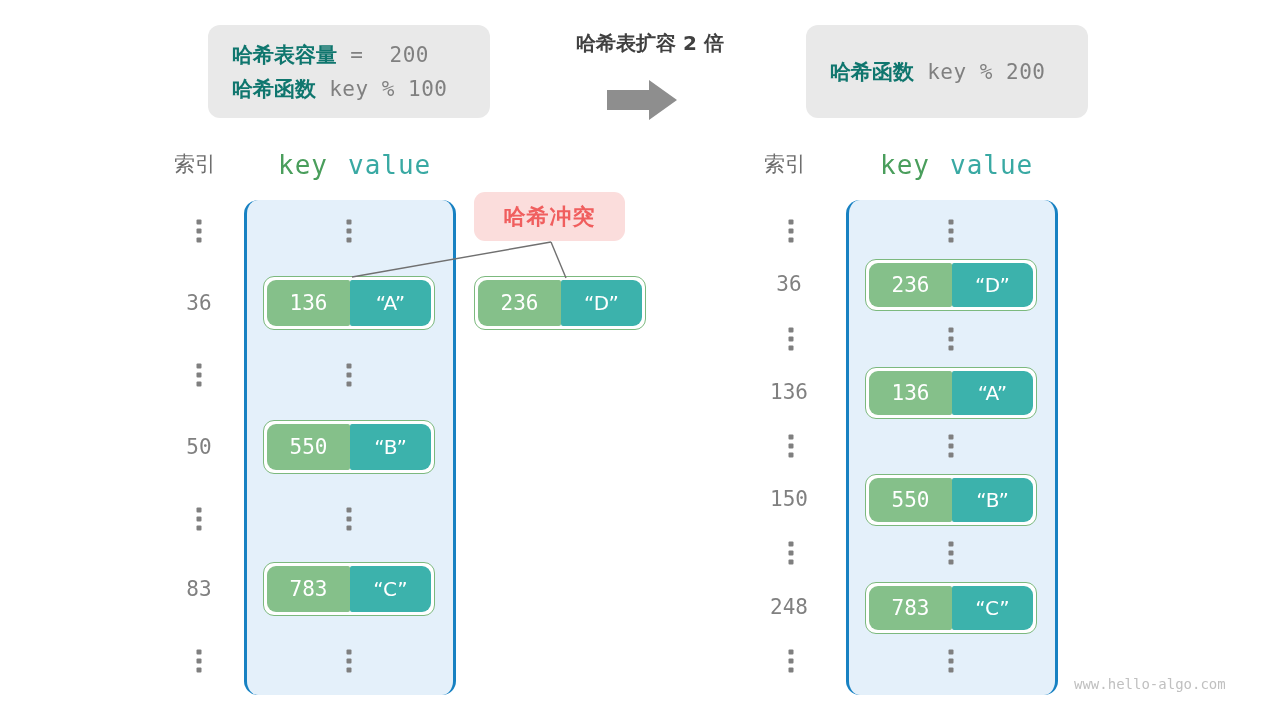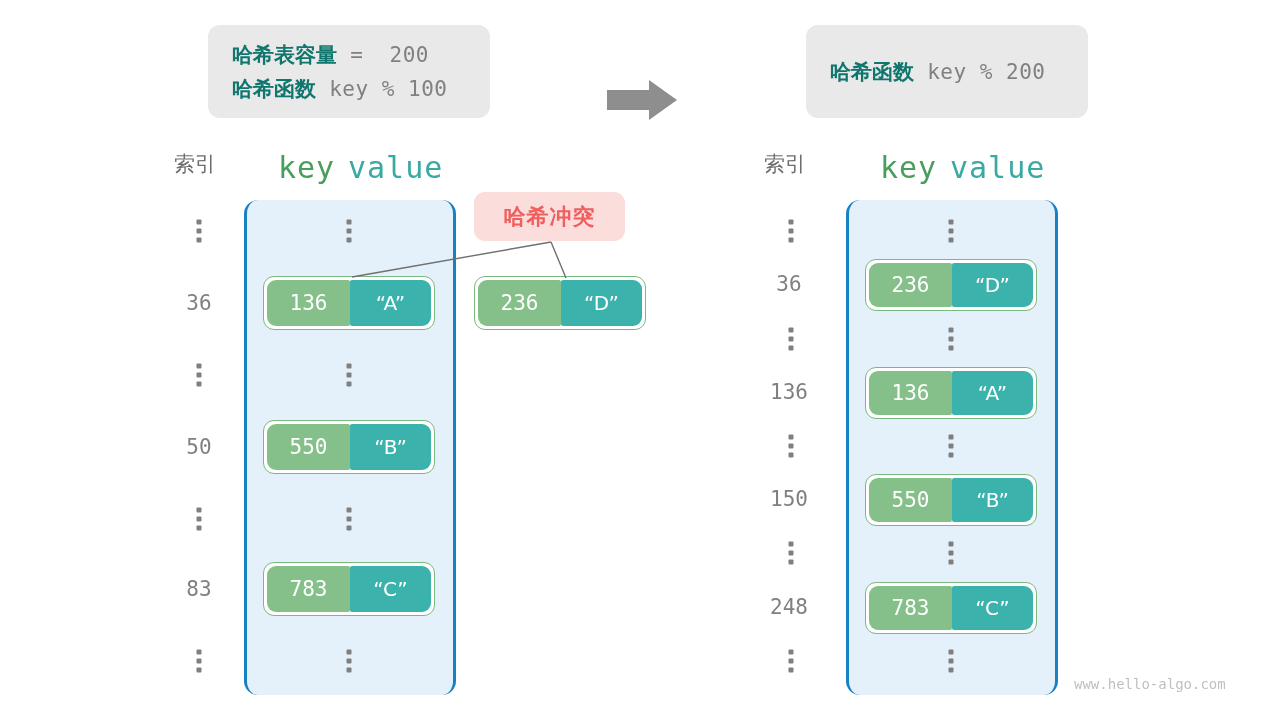--- a/index.html
+++ b/index.html
@@ -59,21 +59,21 @@
   
   .hdr-index {
     position: absolute;
     color: #6e6e6e;
     font-size: 21px;
     font-family: "DejaVu Sans", "Liberation Sans", sans-serif;
     white-space: pre;
   }
   .hdr-kv {
     position: absolute;
-    font-size: 30px;
+    font-size: 26px;
     white-space: pre;
     font-family: "DejaVu Sans Mono", "Liberation Mono", monospace;
     letter-spacing: 1px;
   }
   .hdr-key { color: #4a9e5c; }
   .hdr-value { color: #39a9a3; }
 
   
   .bucket {
     position: absolute;
@@ -187,20 +187,21 @@
 
   <div class="info-box" style="left:208px; top:25px; width:282px; height:93px; padding-left:24px;">
     <div class="info-line"><span class="cn">哈希表容量</span><span> =  200</span></div>
     <div class="info-line"><span class="cn">哈希函数</span><span> key % 100</span></div>
   </div>
 
   <div class="info-box" style="left:806px; top:25px; width:282px; height:93px; padding-left:24px;">
     <div class="info-line"><span class="cn">哈希函数</span><span> key % 200</span></div>
   </div>
 
+  <div class="center-title" style="left:540px; top:30px; width:220px;">哈希表扩容 2 倍</div>
   <div class="arrow-wrap" style="left:607px; top:78px;">
     <svg width="72" height="44" viewBox="0 0 72 44">
       <path d="M0 12 L42 12 L42 2 L70 22 L42 42 L42 32 L0 32 Z" fill="#8e8e8e"></path>
     </svg>
   </div>
 
   <div class="hdr-index" style="left:174px; top:150px;">索引</div>
   <div class="hdr-kv hdr-key" style="left:278px; top:150px;">key</div>
   <div class="hdr-kv hdr-value" style="left:348px; top:150px;">value</div>
 

